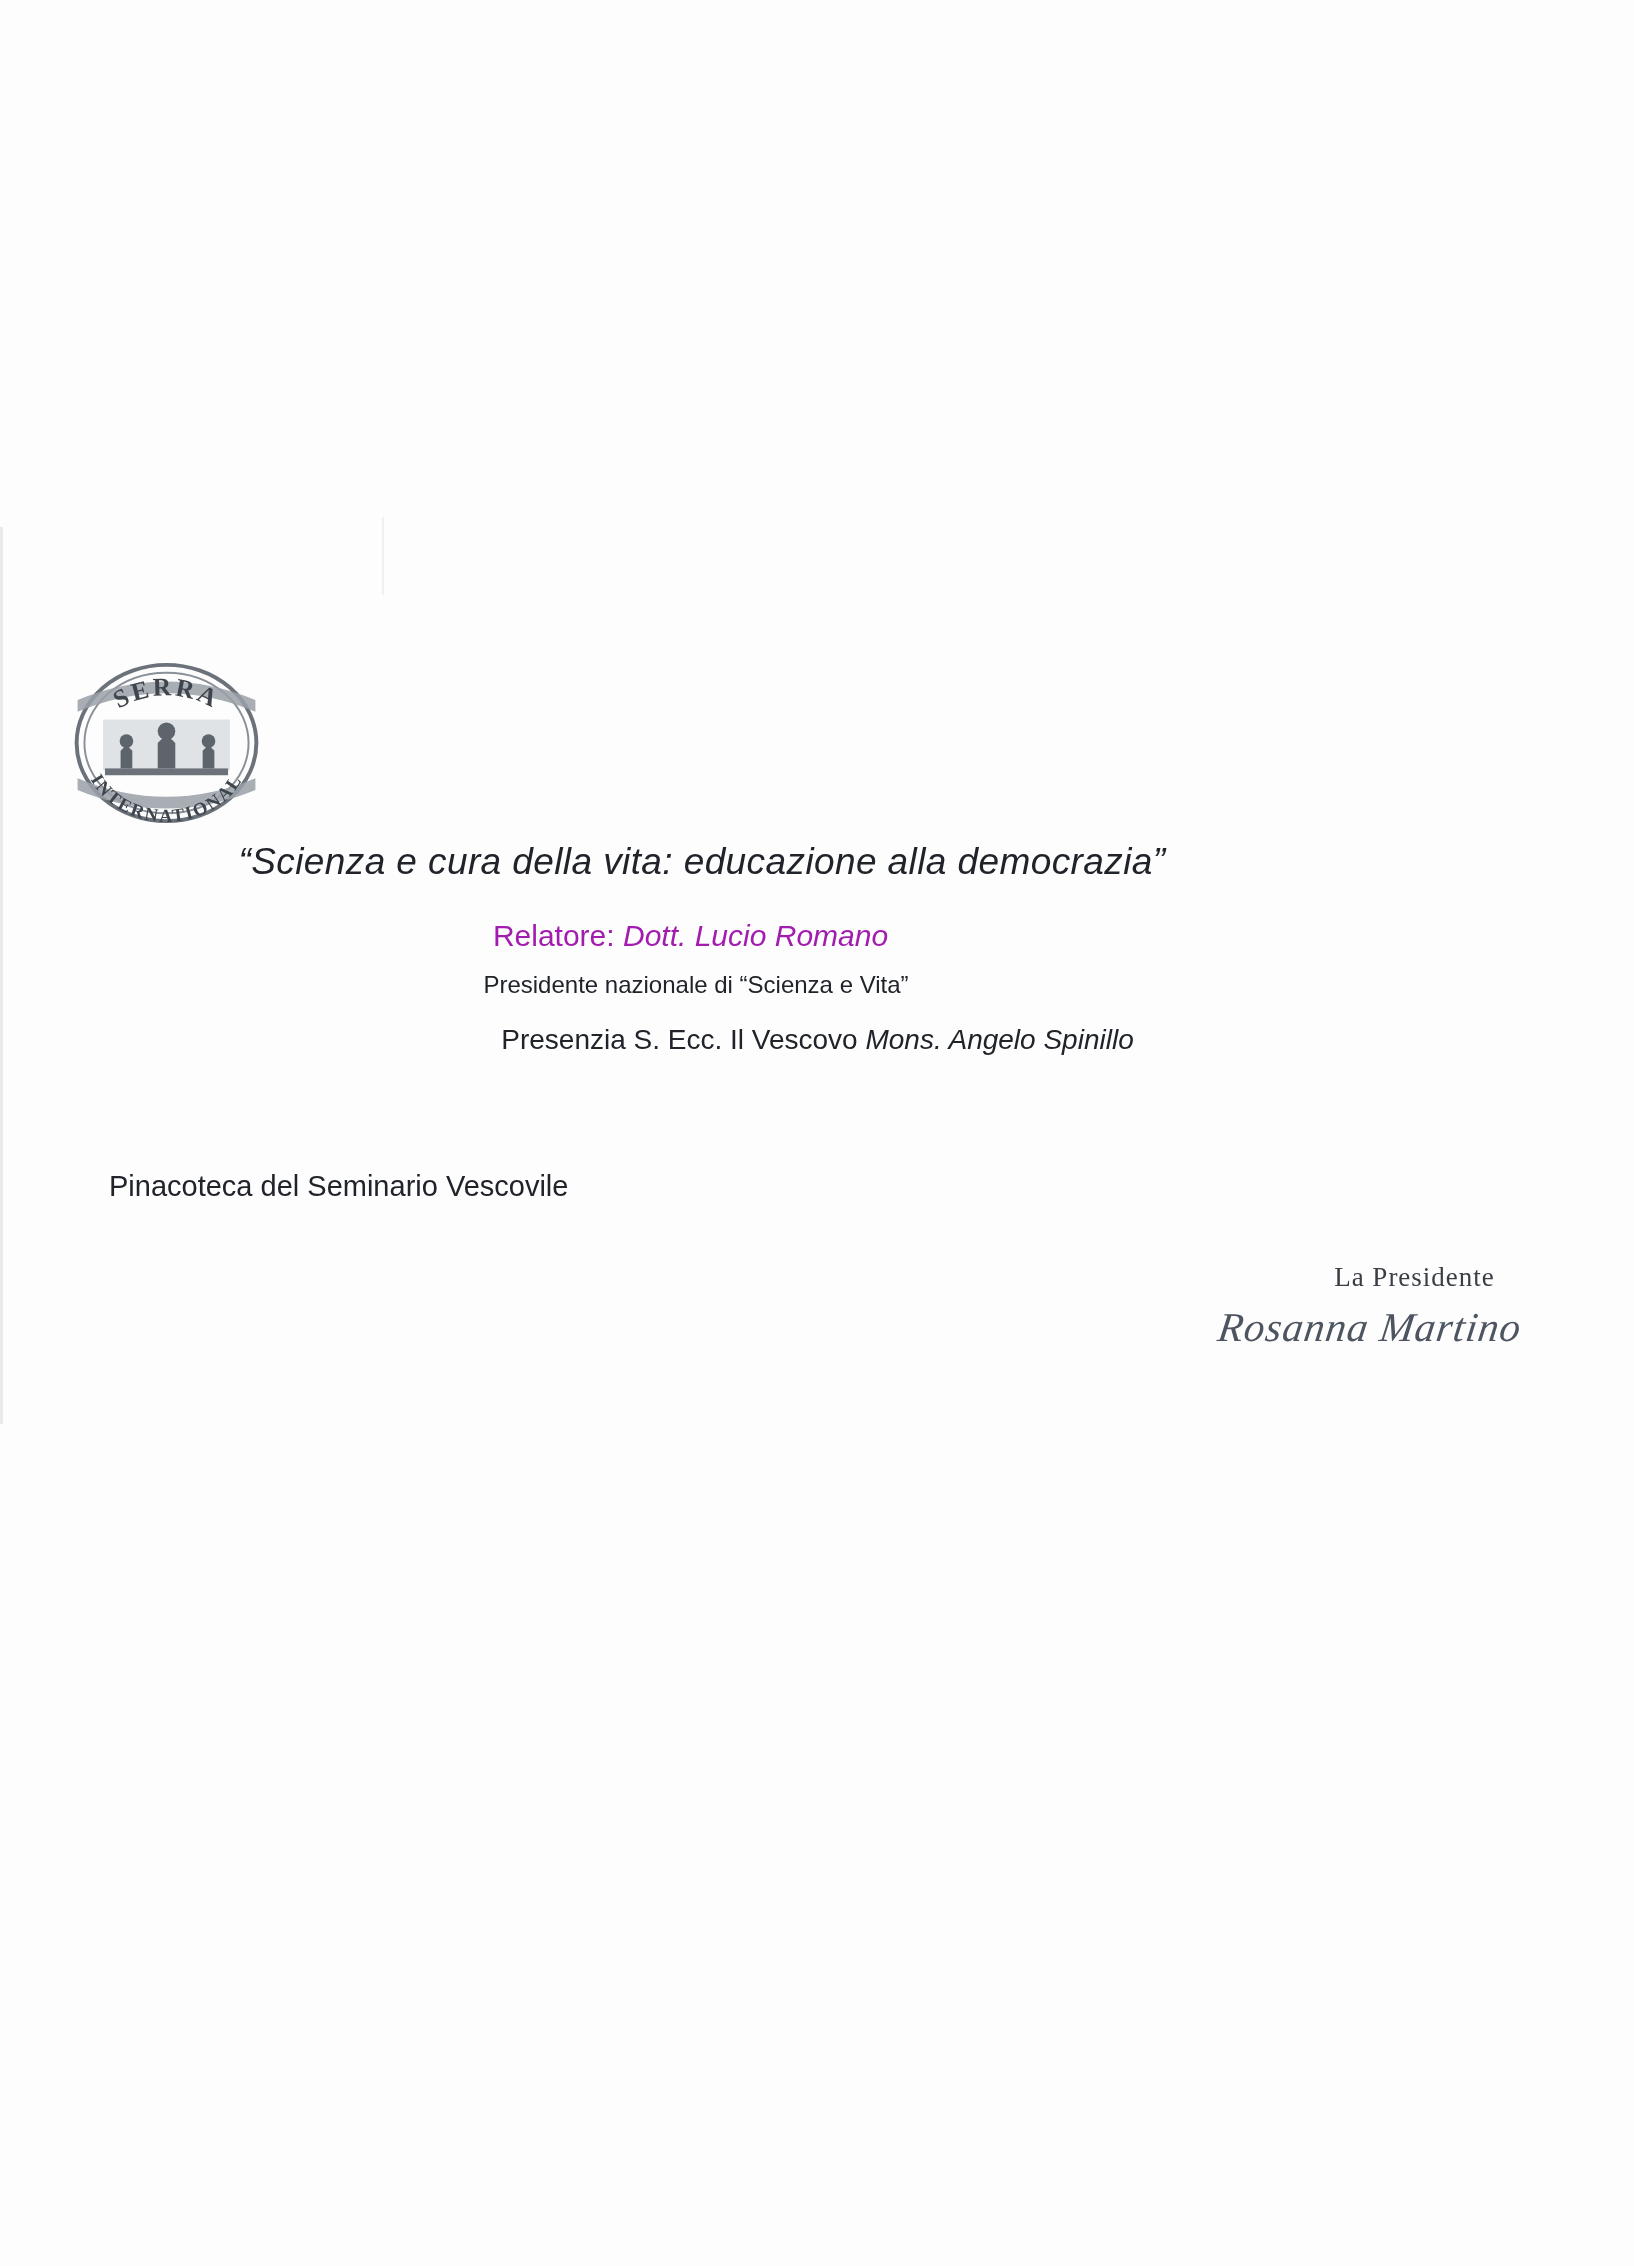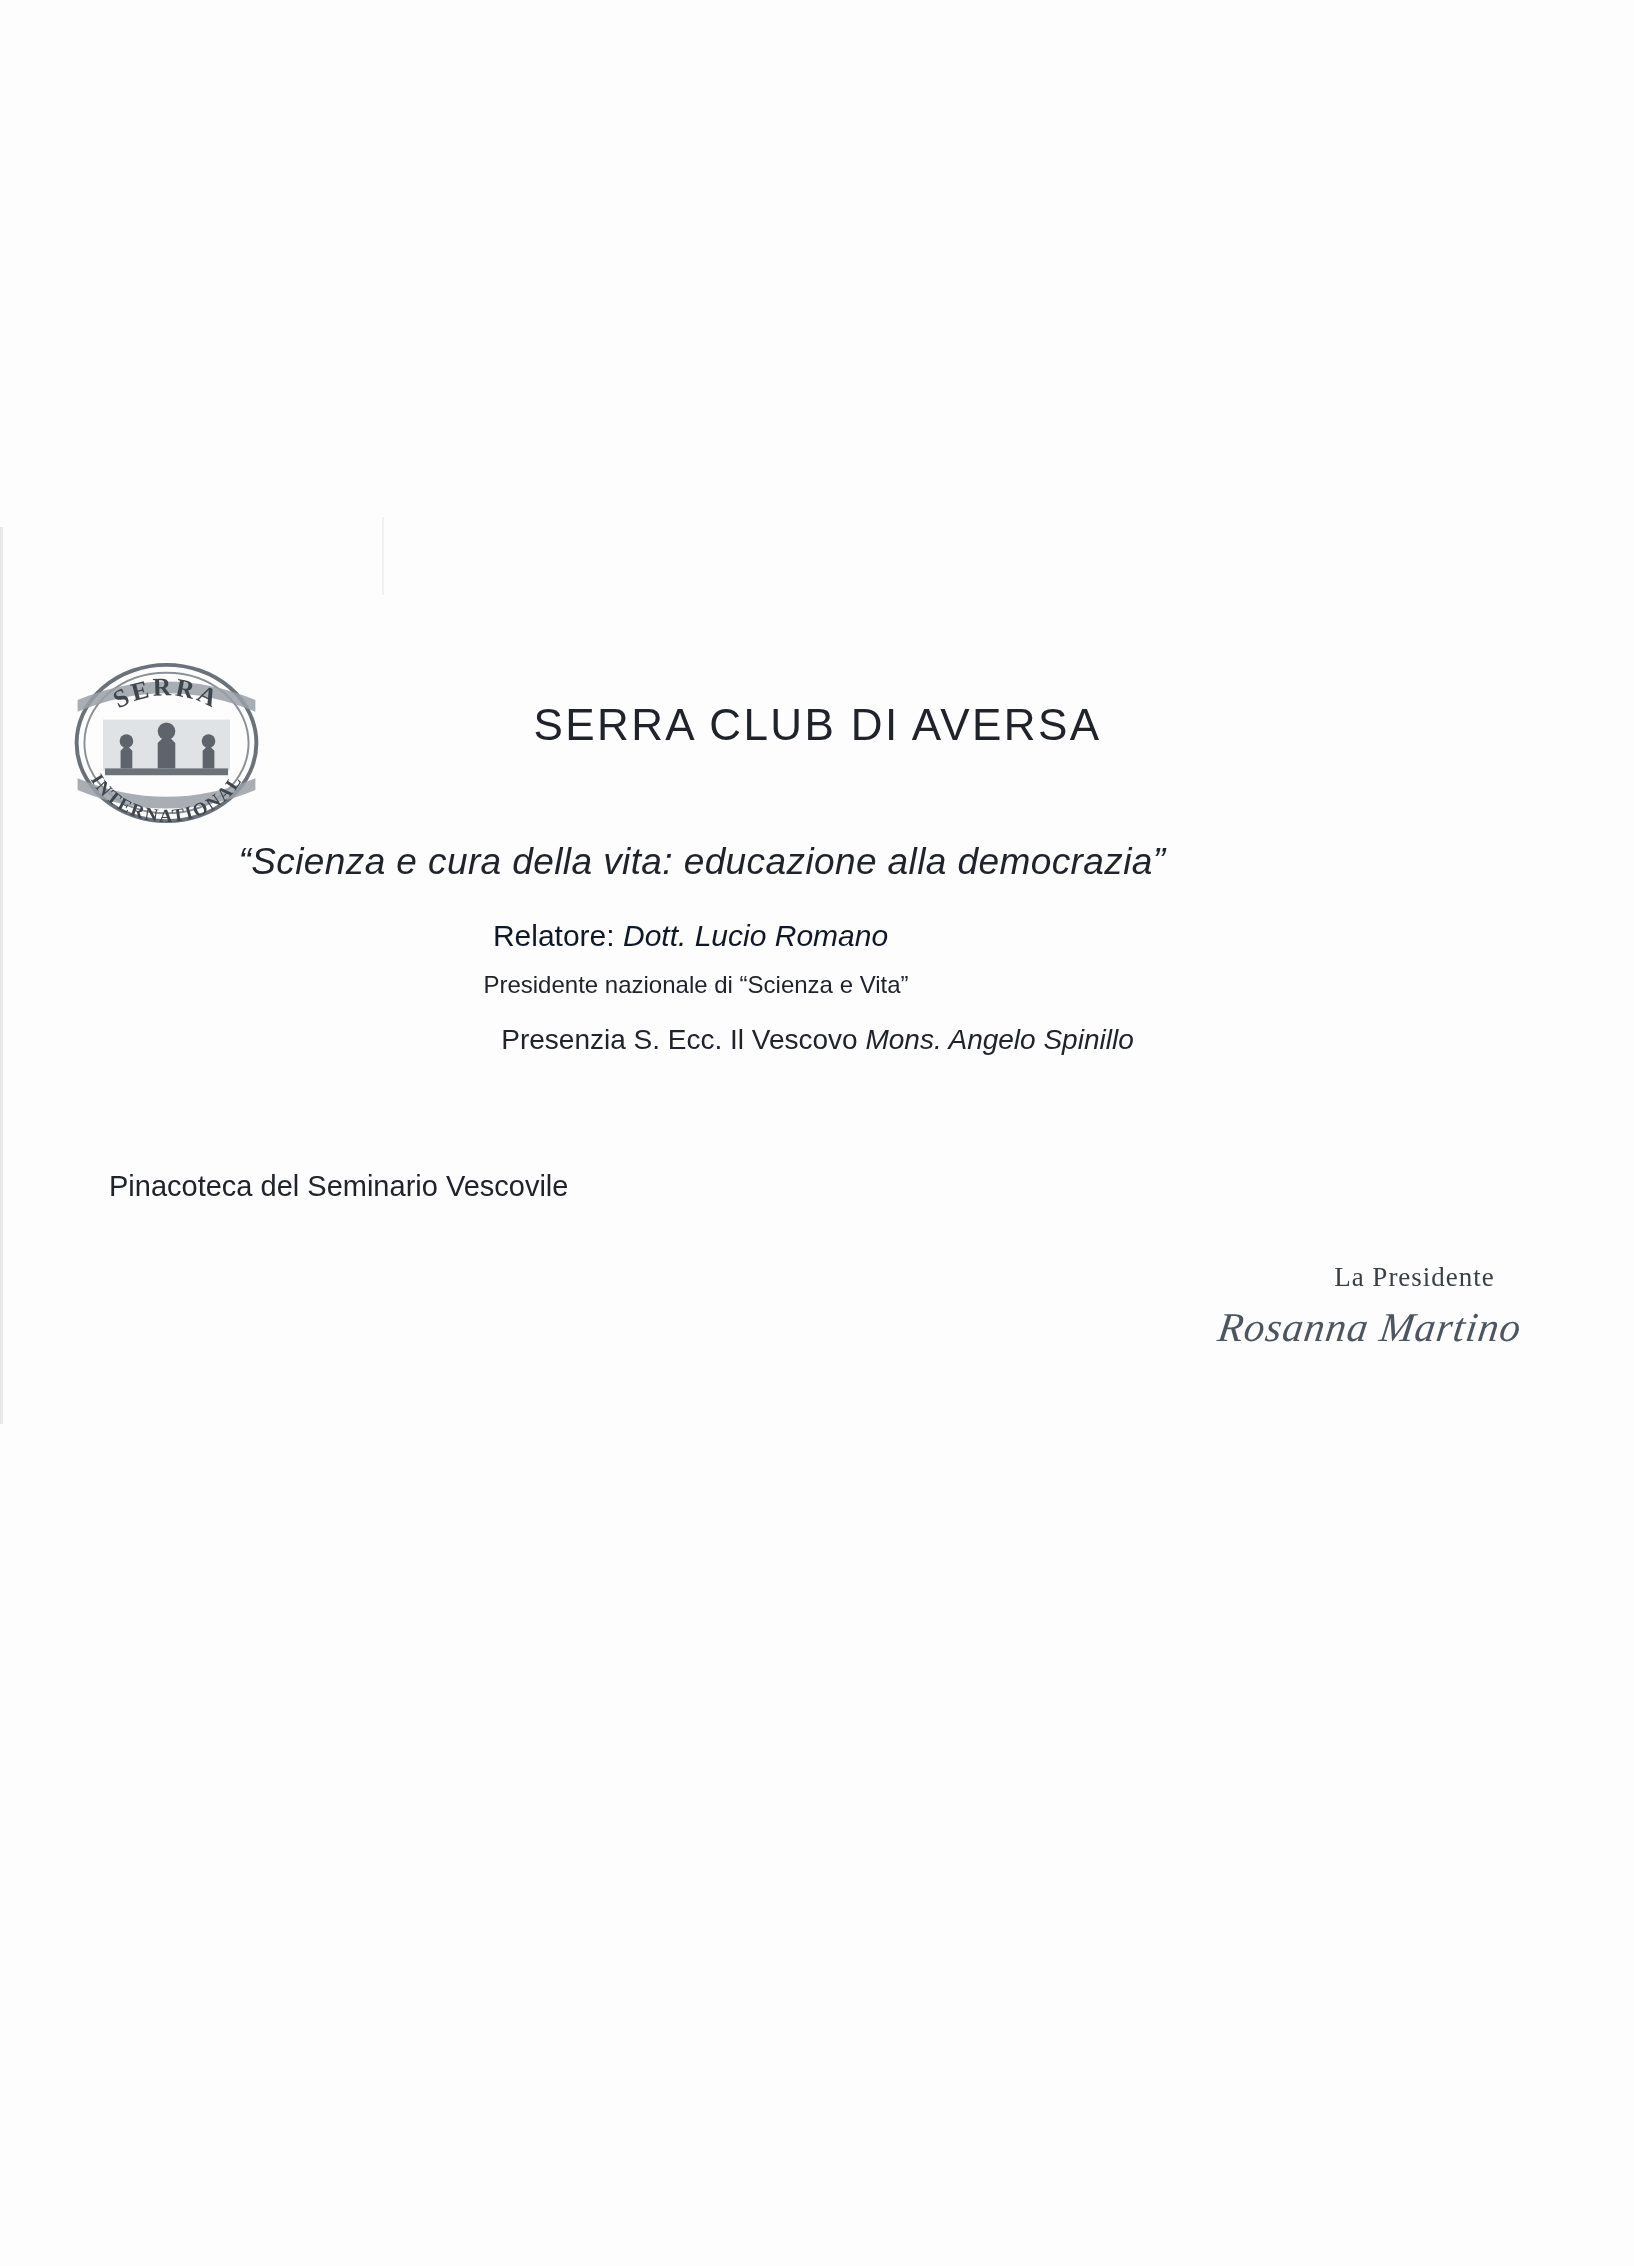--- a/index.html
+++ b/index.html
@@ -76,21 +76,21 @@
     letter-spacing: 0.4px;
   }
 
   .speaker {
     position: absolute;
     left: 0;
     top: 919px;
     width: 1381px;
     text-align: center;
     font-size: 30px;
-    color: #0f172a;
+    color: #a21caf;
   }
   .speaker .name {
     font-style: italic;
   }
 
   .role {
     position: absolute;
     left: 0;
     top: 971px;
     width: 1392px;
@@ -187,21 +187,20 @@
 
       <text font-family="Liberation Serif, serif" font-size="26" font-weight="bold" fill="#3f454c" letter-spacing="3">
         <textPath href="#arcTop" startOffset="50%" text-anchor="middle">SERRA</textPath>
       </text>
       <text font-family="Liberation Serif, serif" font-size="19" font-weight="bold" fill="#3f454c" letter-spacing="2">
         <textPath href="#arcBot" startOffset="50%" text-anchor="middle">INTERNATIONAL</textPath>
       </text>
     </svg>
   </div>
 
-  <div class="club-title">SERRA CLUB DI AVERSA</div>
 
   <div class="subject">“Scienza e cura della vita: educazione alla democrazia”</div>
 
   <div class="speaker">
     <span>Relatore: </span><span class="name">Dott. Lucio Romano</span>
   </div>
 
   <div class="role">Presidente nazionale di “Scienza e Vita”</div>
 
   <div class="presence">

